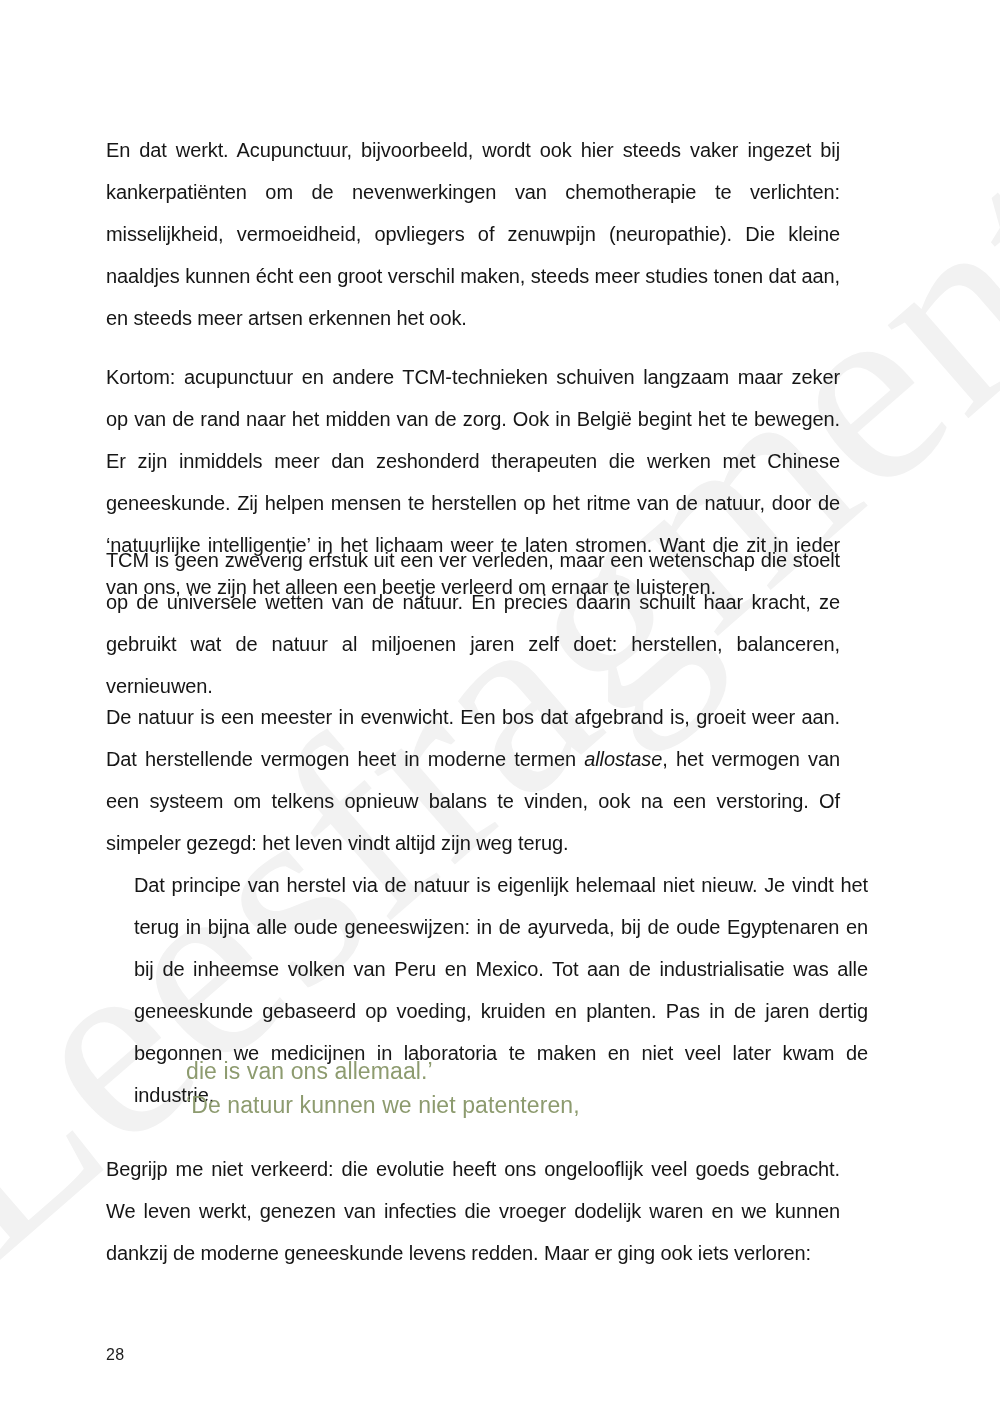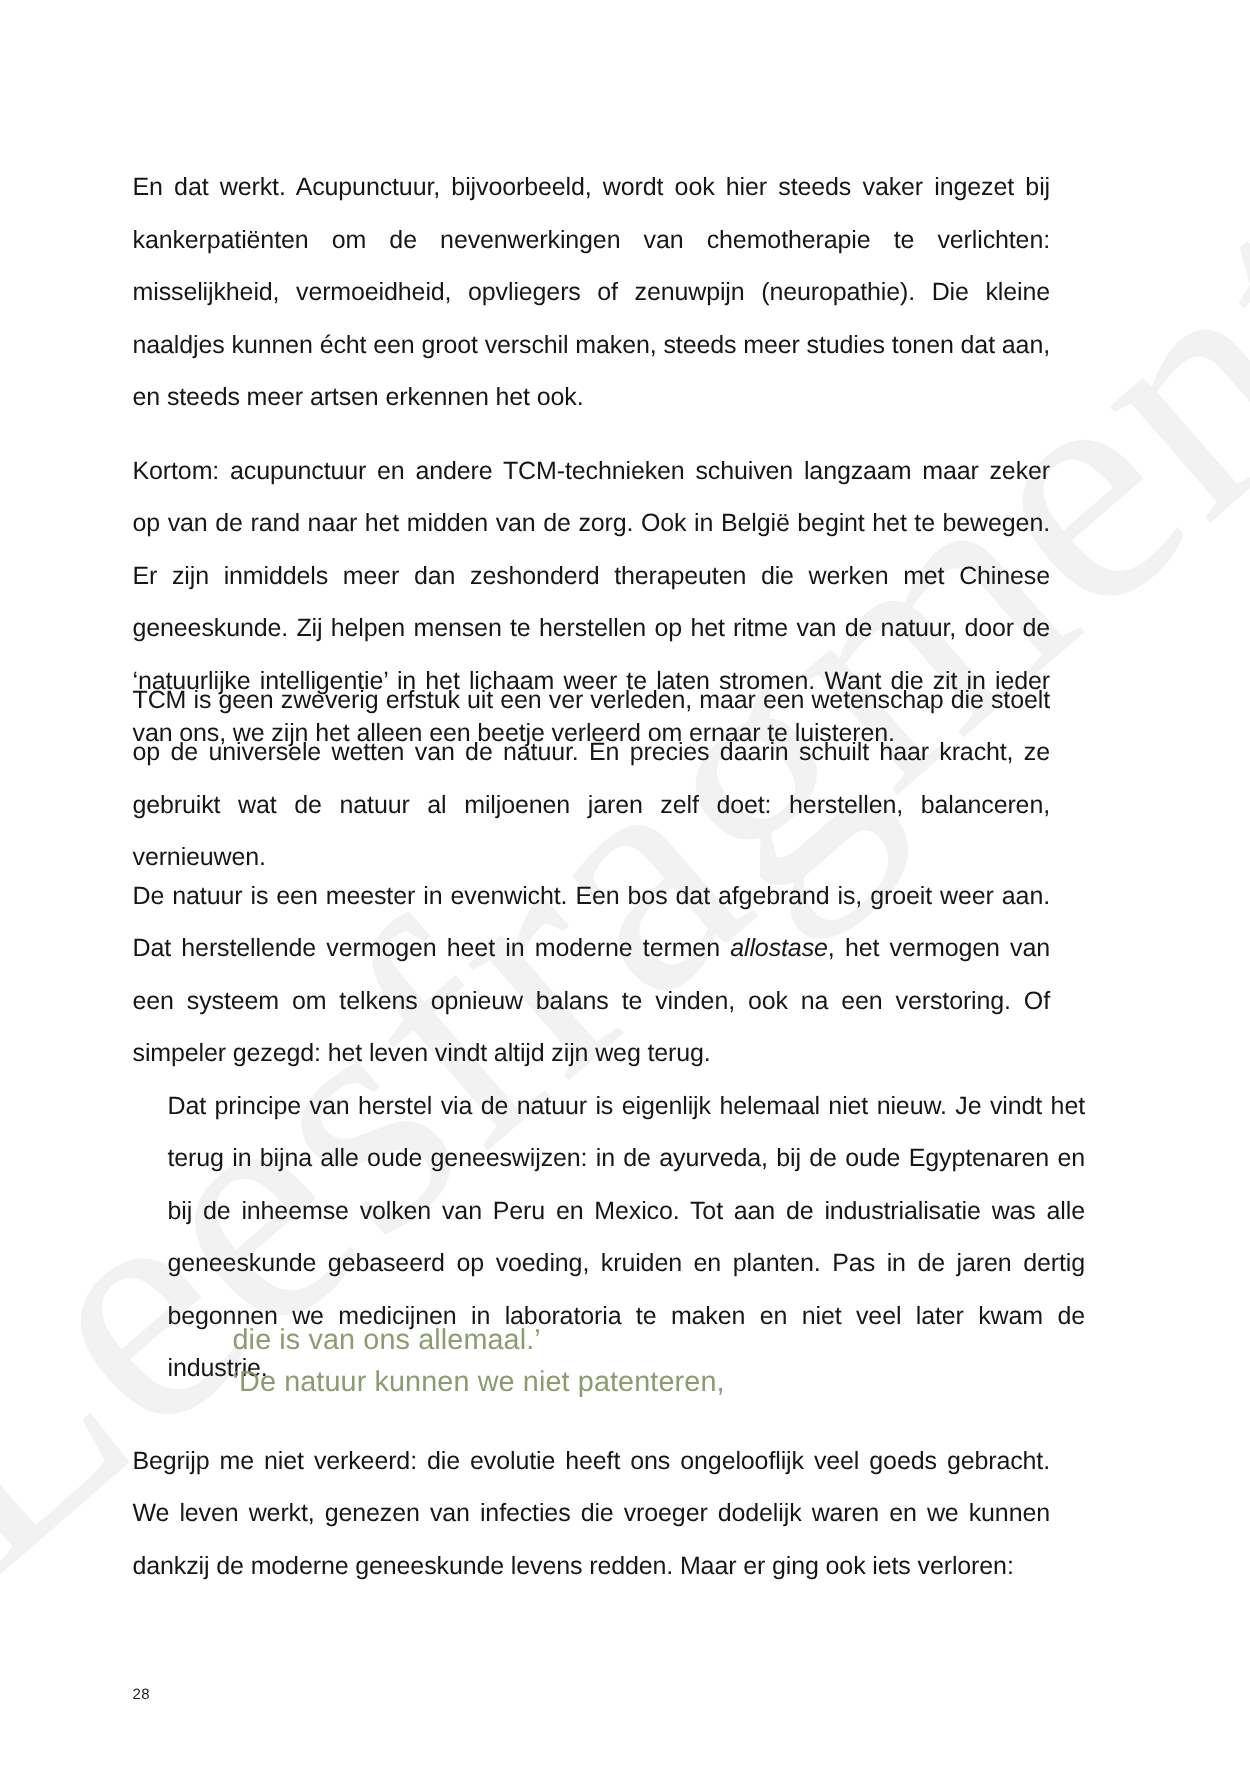--- a/index.html
+++ b/index.html
@@ -96,21 +96,21 @@
   }
   .pull-quote .quote-line {
     display: block;
   }
 
   
   .page-number {
     position: absolute;
     left: 106px;
     top: 1345px;
-    font-size: 12px;
+    font-size: 16px;
     line-height: 20px;
     color: #1d1d1d;
     letter-spacing: 0.3px;
     z-index: 1;
   }
 </style>
 </head>
 <body>
 
 <div class="page">

